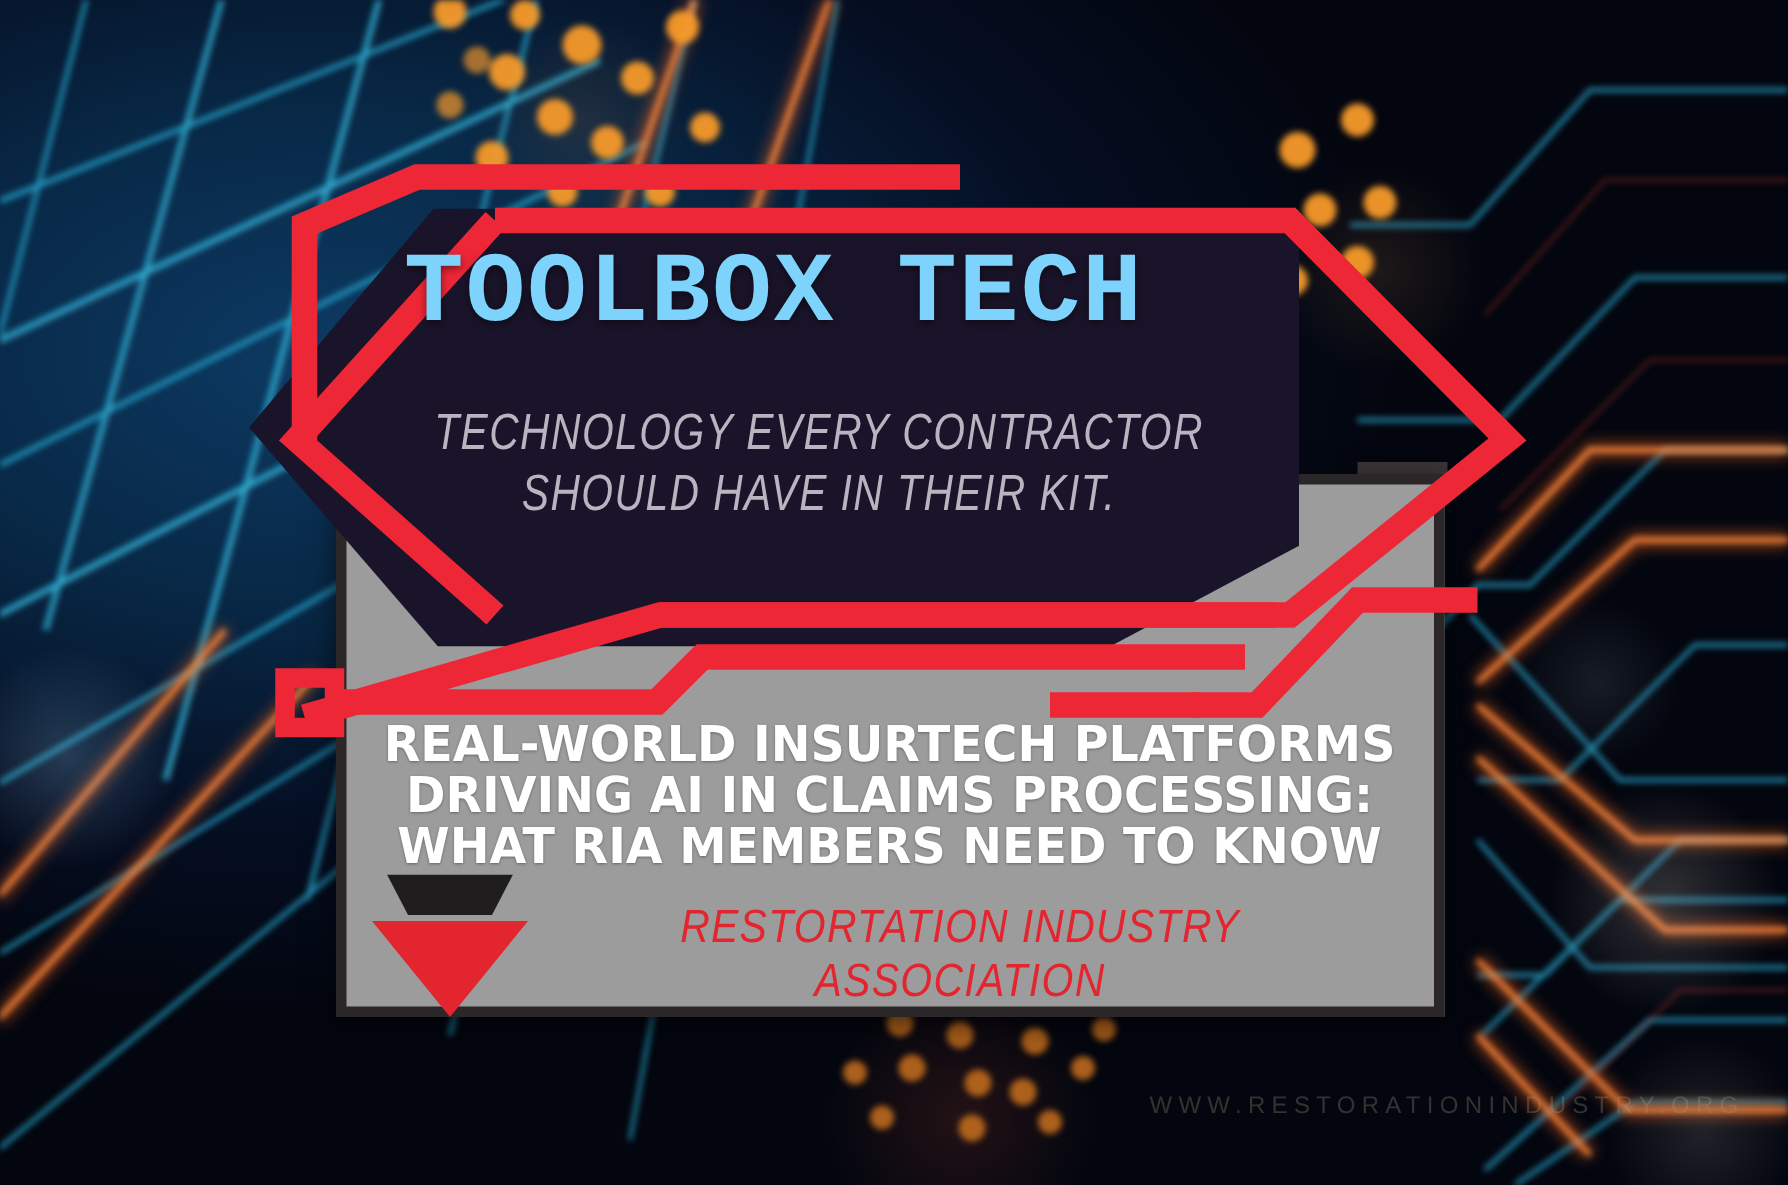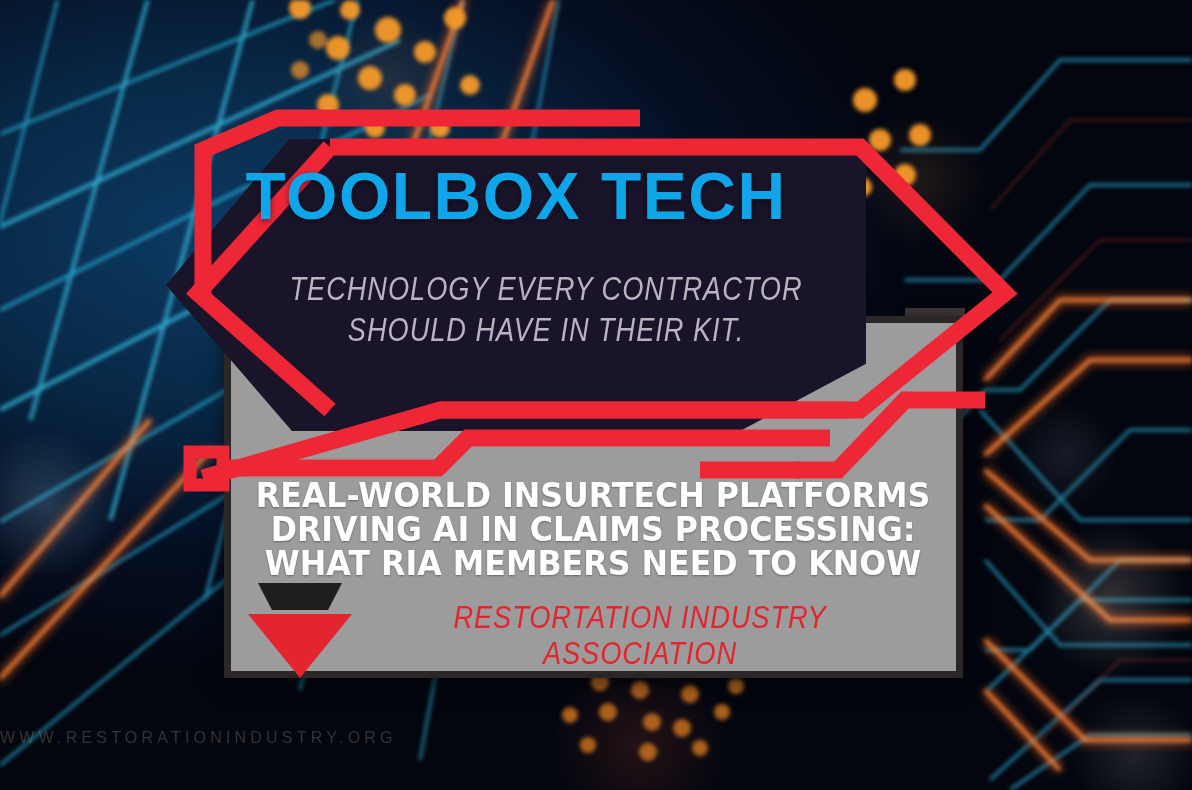--- a/index.html
+++ b/index.html
@@ -38,23 +38,23 @@
     box-shadow:0 8px 26px rgba(0,0,0,.6);
   }
 
   
   .redart{position:absolute;left:0;top:0;width:1192px;height:790px;pointer-events:none;}
 
   
   .t-title{
     position:absolute;left:166px;top:163px;width:700px;
     text-align:center;
-    font-family:Liberation Sans, sans-serif;
+    font-family:Liberation Mono, monospace;
     font-weight:700;font-size:66px;letter-spacing:1.5px;
-    color:#0ea5e9;line-height:1;
+    color:#7dd3fc;line-height:1;
     text-shadow:0 2px 6px rgba(0,0,0,.5);
   }
   .t-sub{
     position:absolute;left:196px;top:268px;width:700px;
     text-align:center;
     font-family:"Liberation Sans",sans-serif;
     font-style:italic;font-weight:400;
     font-size:34px;line-height:1.22;letter-spacing:1.2px;
     color:#b9b4c0;
     transform:scaleX(.80);transform-origin:50% 50%;
@@ -72,21 +72,21 @@
   .t-org{
     position:absolute;left:360px;top:600px;width:560px;
     text-align:center;
     font-family:"Liberation Sans",sans-serif;
     font-style:italic;font-weight:400;font-size:31px;letter-spacing:1px;
     color:#e2252e;
     transform:scaleX(.88);transform-origin:50% 50%;
   }
   .t-watermark{
     position:absolute;left:0px;top:729px;width:1163px;
-    text-align:left;
+    text-align:right;
     font-family:"Liberation Sans",sans-serif;
     font-size:16px;letter-spacing:4.2px;font-weight:400;
     color:rgba(168,150,120,.30);
   }
 
   
   .logo-wrap{position:absolute;left:248px;top:583px;width:104px;height:95px;}
 </style>
 </head>
 <body>

